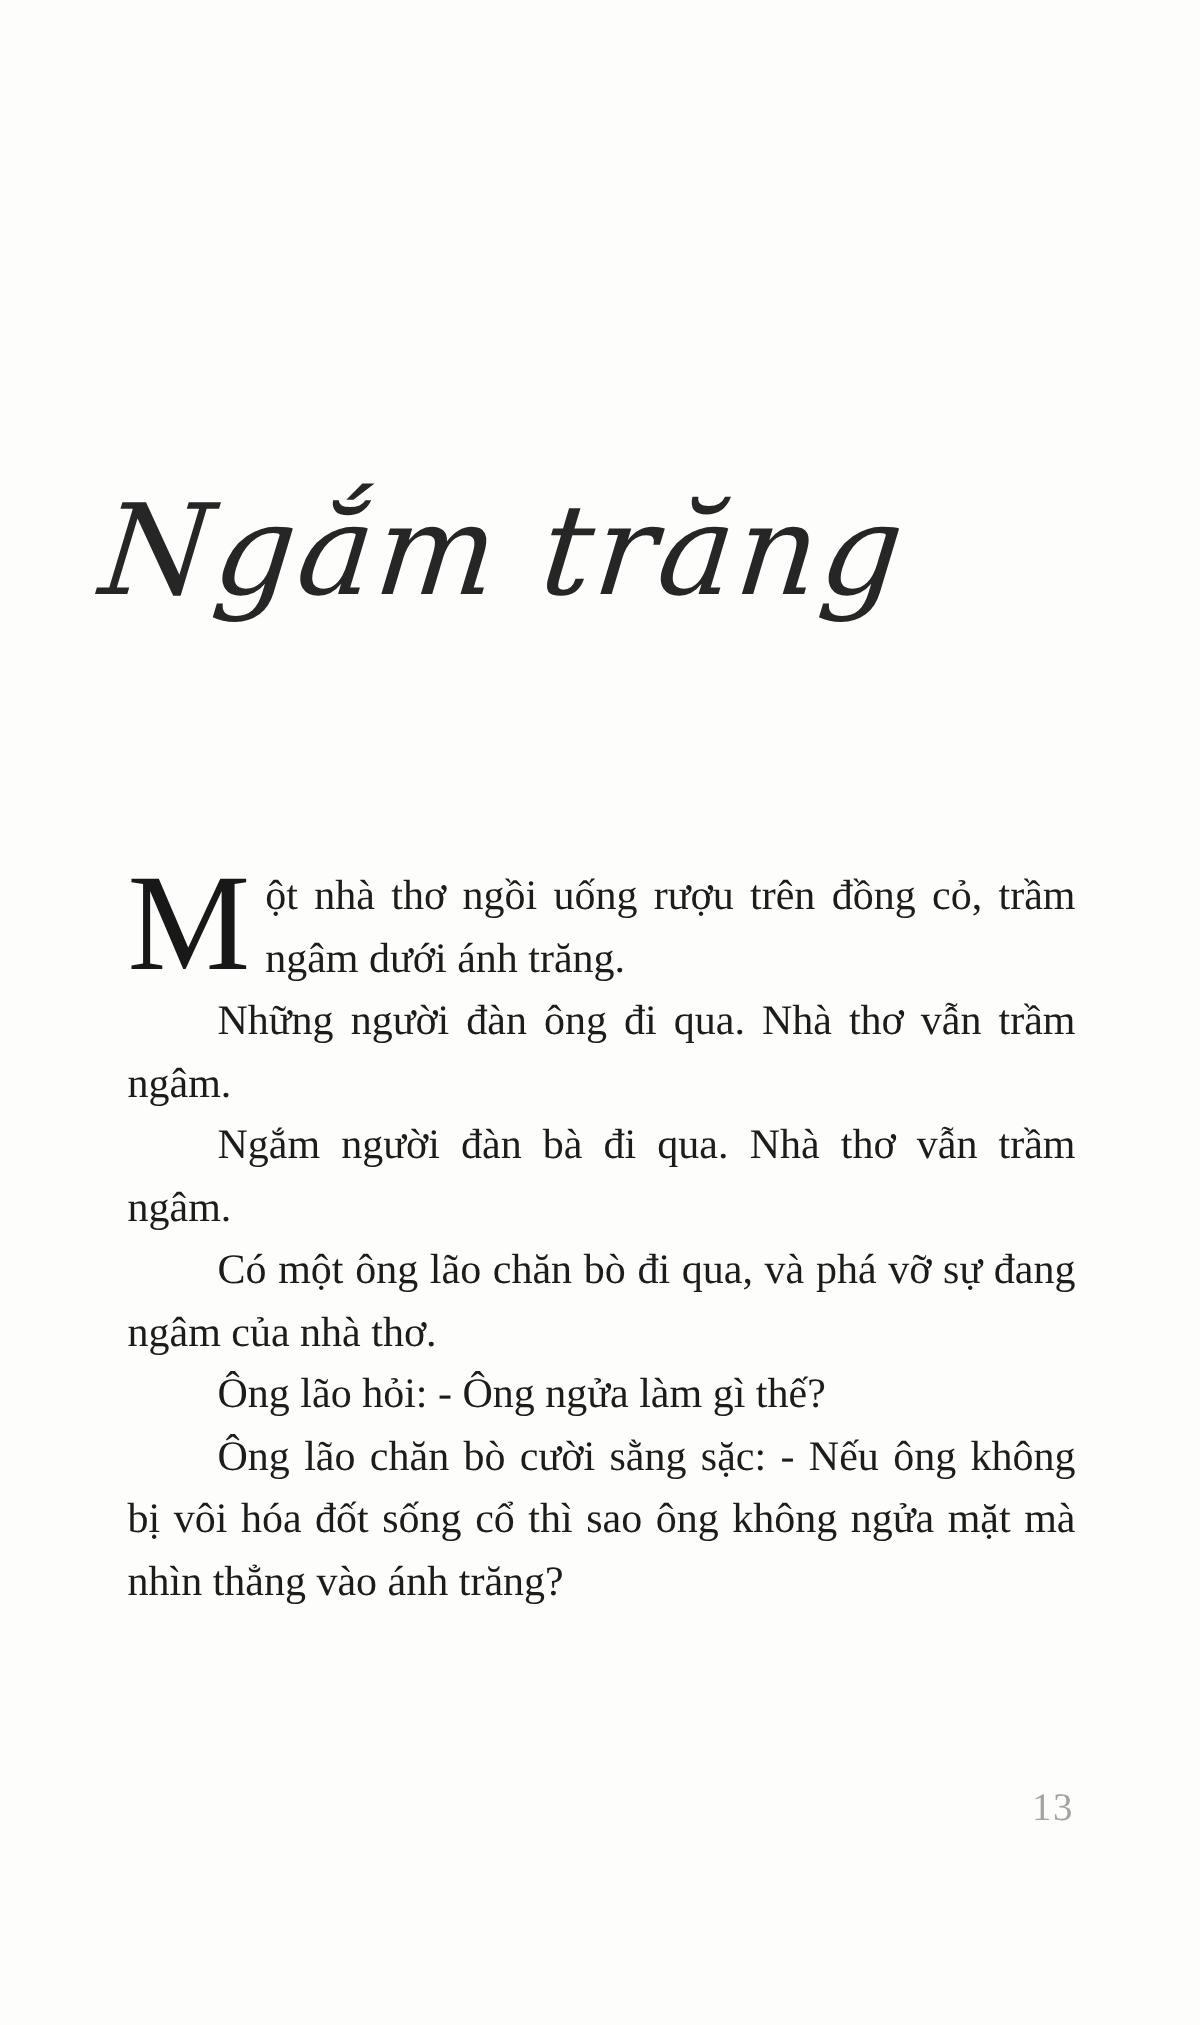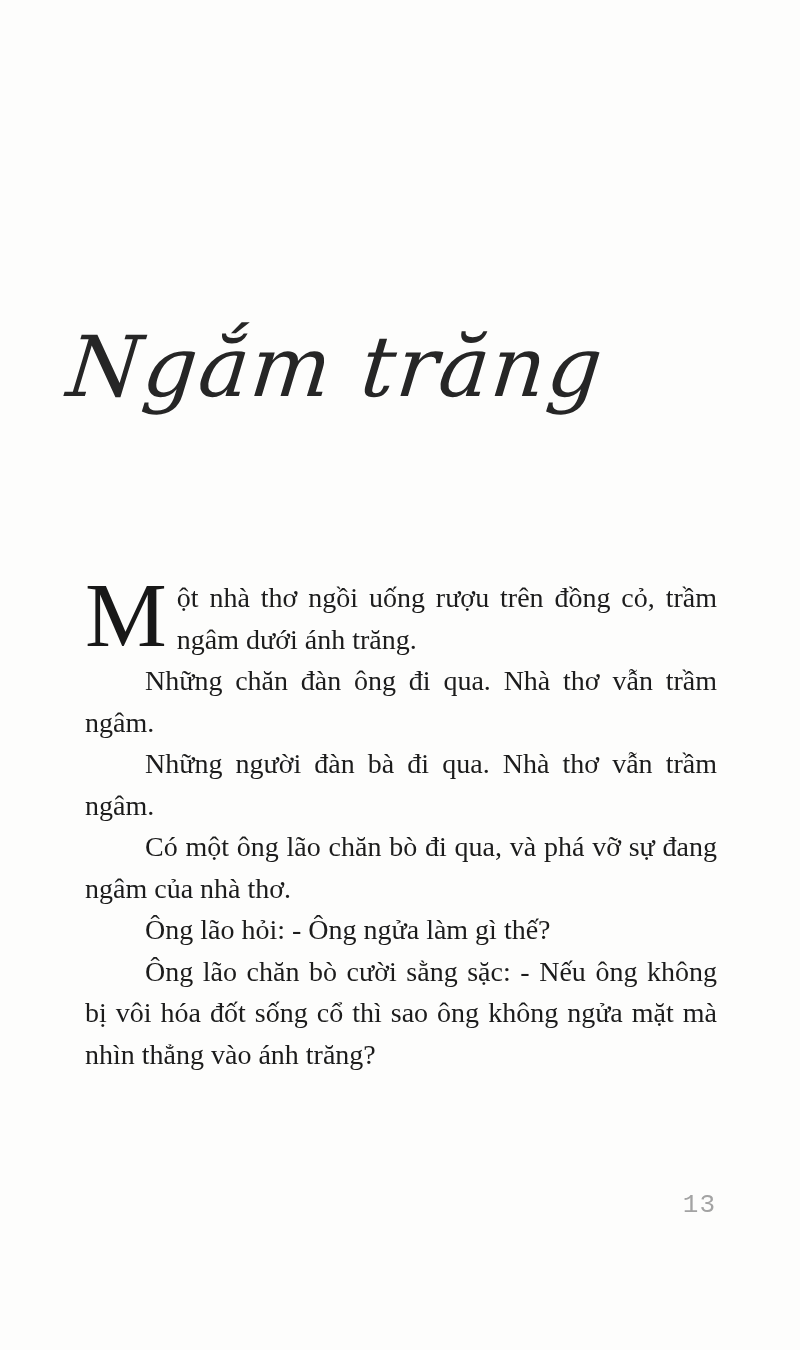--- a/index.html
+++ b/index.html
@@ -53,43 +53,43 @@
     font-size: 92px;
     line-height: 68px;
     padding-top: 4px;
     margin-right: 10px;
     color: #181818;
   }
   .page-number {
     position: absolute;
     top: 1190px;
     right: 84px;
-    font-family: Liberation Mono, monospace;
+    font-family: Liberation Serif, serif;
     font-size: 26px;
     color: #a3a3a3;
     letter-spacing: 1px;
   }
 </style>
 </head>
 <body>
 
 <div class="page">
 
   <h1 class="chapter-title">Ngắm trăng</h1>
 
   <div class="body-text">
 
     <p class="para first">
       <span class="dropcap">M</span>
       <span>ột nhà thơ ngồi uống rượu trên đồng cỏ, trầm ngâm dưới ánh trăng.</span>
     </p>
 
-    <p class="para">Những chăn đàn ông đi qua. Nhà thơ vẫn trầm ngâm.</p>
+    <p class="para">Những người đàn ông đi qua. Nhà thơ vẫn trầm ngâm.</p>
 
-    <p class="para">Những người đàn bà đi qua. Nhà thơ vẫn trầm ngâm.</p>
+    <p class="para">Ngắm người đàn bà đi qua. Nhà thơ vẫn trầm ngâm.</p>
 
     <p class="para">Có một ông lão chăn bò đi qua, và phá vỡ sự đang ngâm của nhà thơ.</p>
 
     <p class="para">Ông lão hỏi: - Ông ngửa làm gì thế?</p>
 
 
     <p class="para">Ông lão chăn bò cười sằng sặc: - Nếu ông không bị vôi hóa đốt sống cổ thì sao ông không ngửa mặt mà nhìn thẳng vào ánh trăng?</p>
 
   </div>
 

